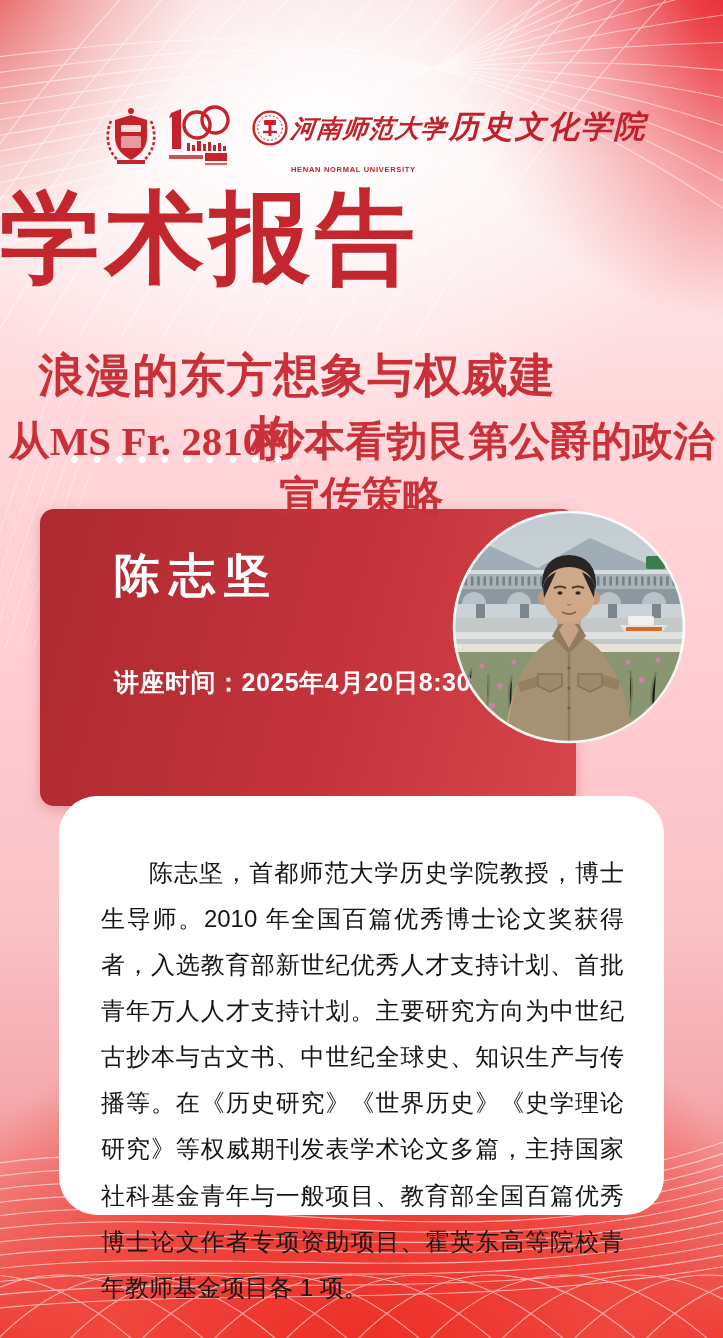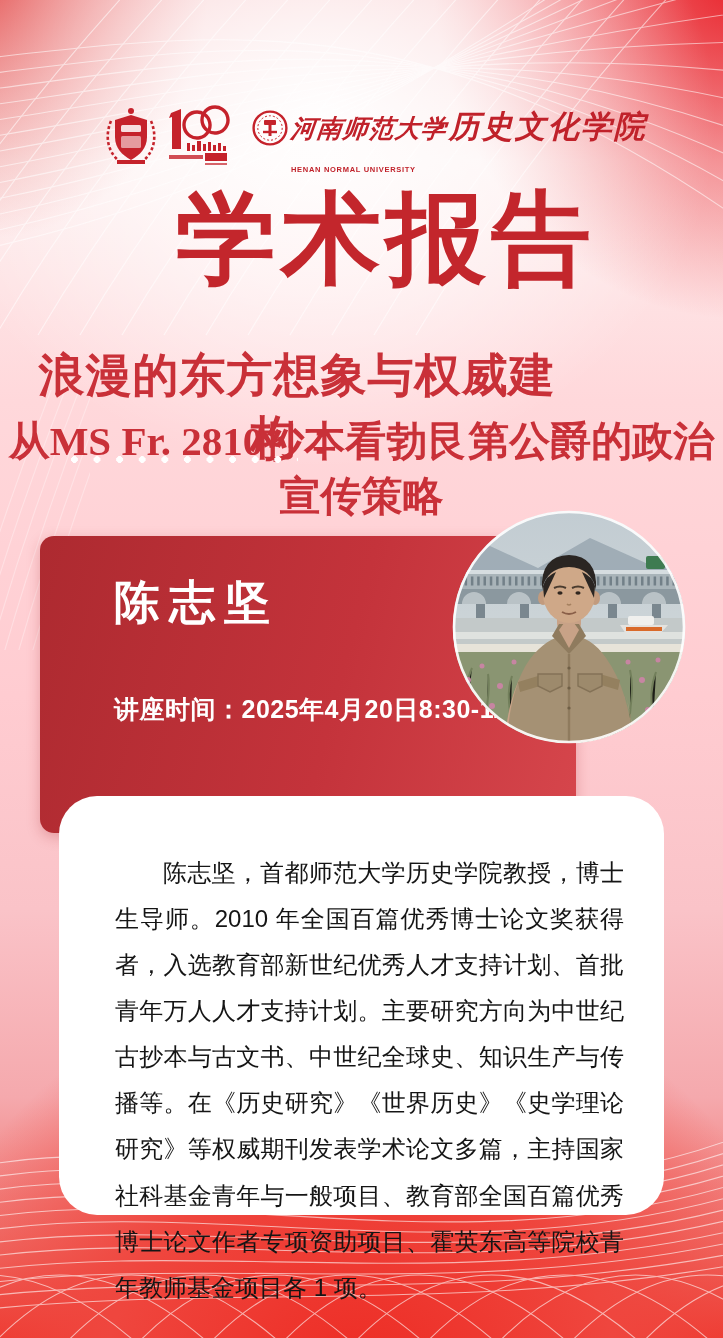--- a/index.html
+++ b/index.html
@@ -26,44 +26,44 @@
   .crest{left:103px;top:105px;}
   .anniv{left:165px;top:103px;}
   .seal{left:252px;top:110px;}
   .uni-name-block{position:absolute;left:291px;top:112px;color:#c0212a;}
   .calli{font-family:"DejaVu Serif","Liberation Serif",serif;font-style:italic;font-weight:bold;color:#c0212a;}
   .uni-name{font-size:25px;letter-spacing:1px;transform:skewX(-6deg);white-space:nowrap;}
   .uni-en{font-size:7.5px;font-weight:bold;letter-spacing:.7px;margin-top:20px;color:#c0212a;white-space:nowrap;}
   .college-name{position:absolute;left:436px;top:106px;font-size:31px;letter-spacing:2px;white-space:nowrap;font-style:italic;}
 
   
-  .main-title{position:absolute;top:186px;left:0;width:596px;text-align:right;
-    font-size:100px;font-weight:900;color:#c3262c;letter-spacing:5px;z-index:3;line-height:1.05;}
+  .main-title{position:absolute;top:186px;left:0;width:596px;text-align:left;
+    font-size:100px;font-weight:900;color:#c3262c;letter-spacing:5px;z-index:3;line-height:1.05;font-family:Liberation Serif, serif;}
   .sub1{position:absolute;top:345px;left:0;width:594px;text-align:center;
     font-size:46px;font-weight:900;color:#c93038;letter-spacing:1px;z-index:3;}
   .sub2{position:absolute;top:414px;left:0;width:723px;text-align:center;
     font-size:41px;font-weight:900;color:#c93038;z-index:3;font-family:Liberation Serif, serif;}
   .dots{position:absolute;left:70px;top:455px;width:228px;height:10px;z-index:3;
     background-image:radial-gradient(circle 3.3px at 4.5px 4.5px,#ffffff 3.2px,rgba(255,255,255,0) 3.5px);
     background-size:22.6px 10px;background-repeat:repeat-x;}
 
   
   .speaker-card{position:absolute;left:40px;top:509px;width:536px;height:297px;border-radius:14px;
     background:linear-gradient(105deg,#ad2a30 0%,#c4333b 55%,#d6464c 100%);z-index:2;
-    box-shadow:0 4px 14px rgba(160,20,25,.25);margin-top:27px;}
+    box-shadow:0 4px 14px rgba(160,20,25,.25);}
   .speaker-name{position:absolute;left:74px;top:36px;color:#ffffff;font-size:46px;font-weight:800;letter-spacing:9px;}
   .speaker-line{position:absolute;left:74px;color:#ffffff;font-size:25px;font-weight:600;letter-spacing:.5px;white-space:nowrap;}
   .loc{top:119px;}
   .time{top:157px;}
 
   .photo-wrap{position:absolute;left:452px;top:510px;width:234px;height:234px;z-index:4;}
 
   
   .bio-card{position:absolute;left:59px;top:796px;width:605px;height:419px;background:#ffffff;border-radius:38px;z-index:2;}
-  .bio-text{margin:54px 40px 0 56px;font-size:24px;line-height:1.92;color:#151515;
+  .bio-text{margin:54px 40px 0 42px;font-size:24px;line-height:1.92;color:#151515;
     text-align:justify;text-indent:2em;font-weight:500;}
 </style>
 </head>
 <body>
 
 <div class="poster">
 
   <svg id="mesh-top" class="line-svg" width="723" height="340" viewBox="0 0 723 340">
       <path d="M -30 252 C 220 200, 430 92, 760 -150"></path>
       <path d="M -30 236 C 220 186, 430 84, 760 -118"></path>

